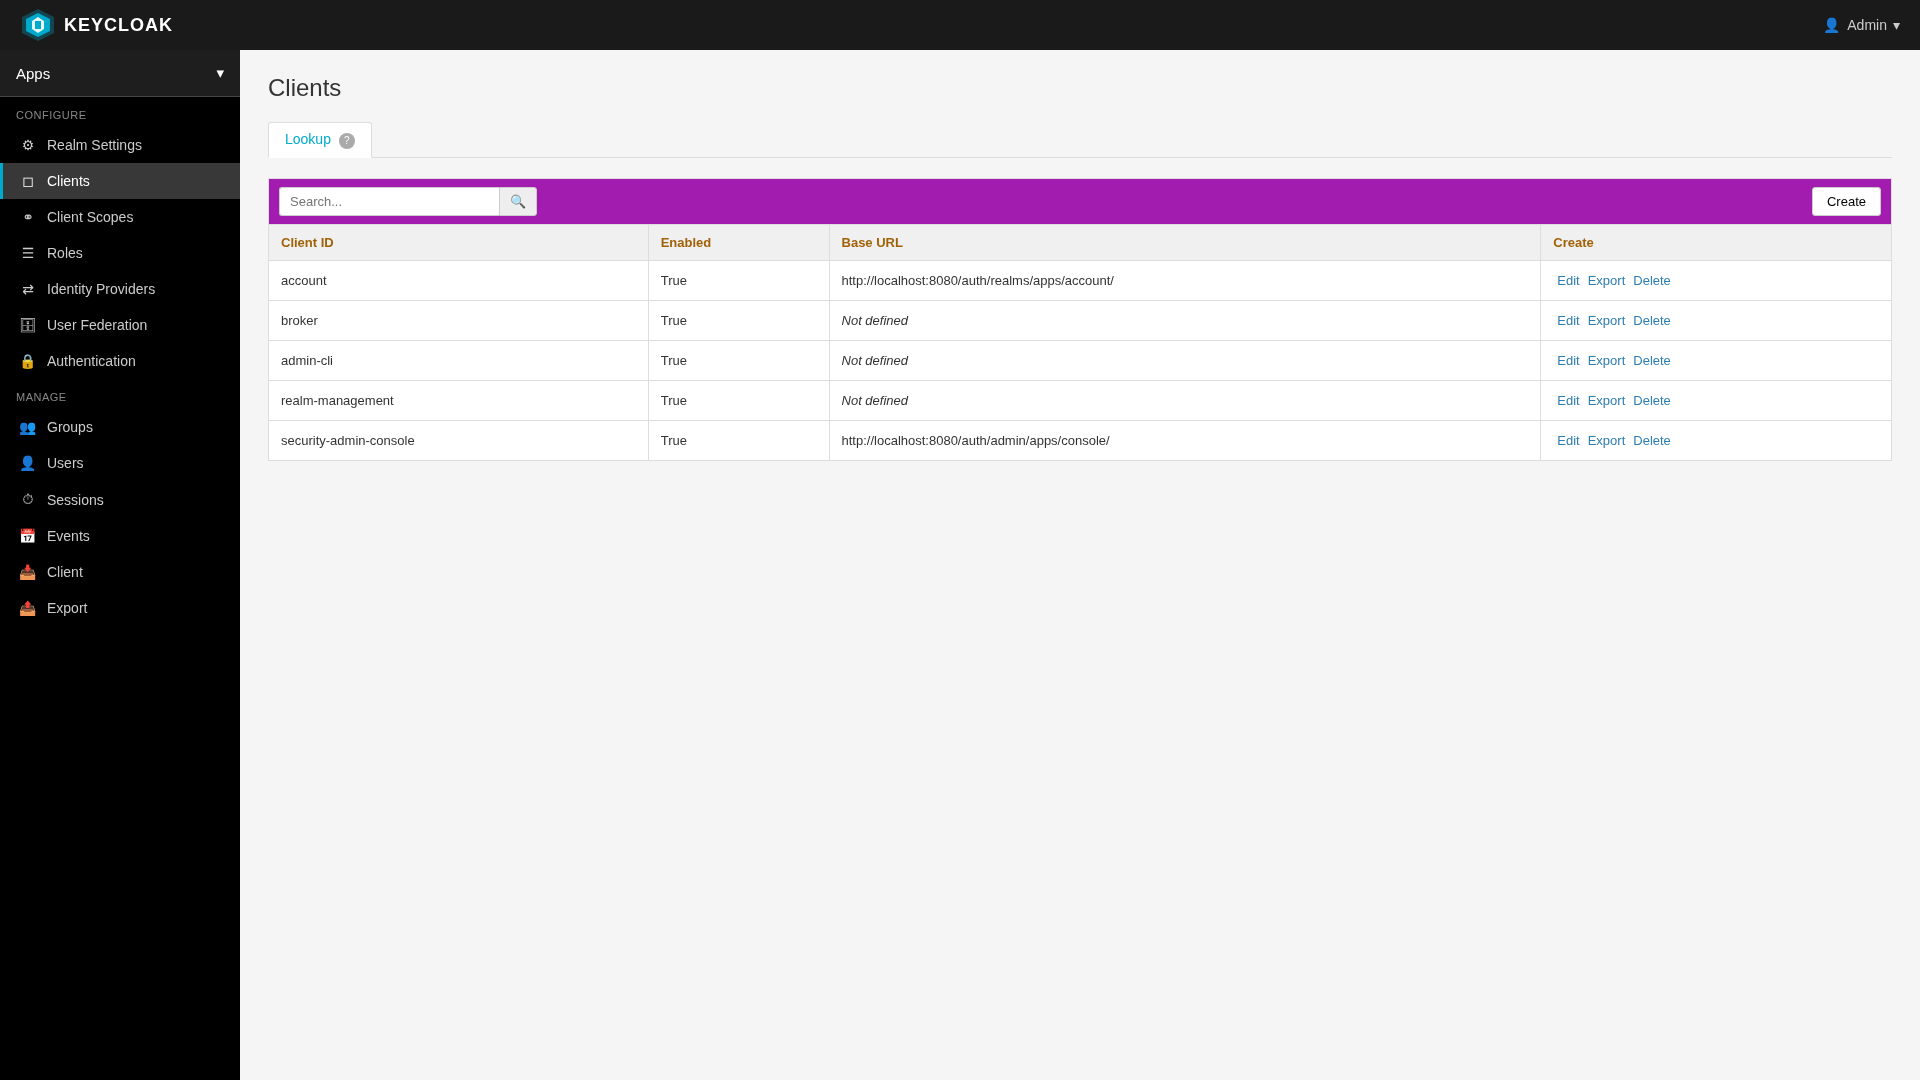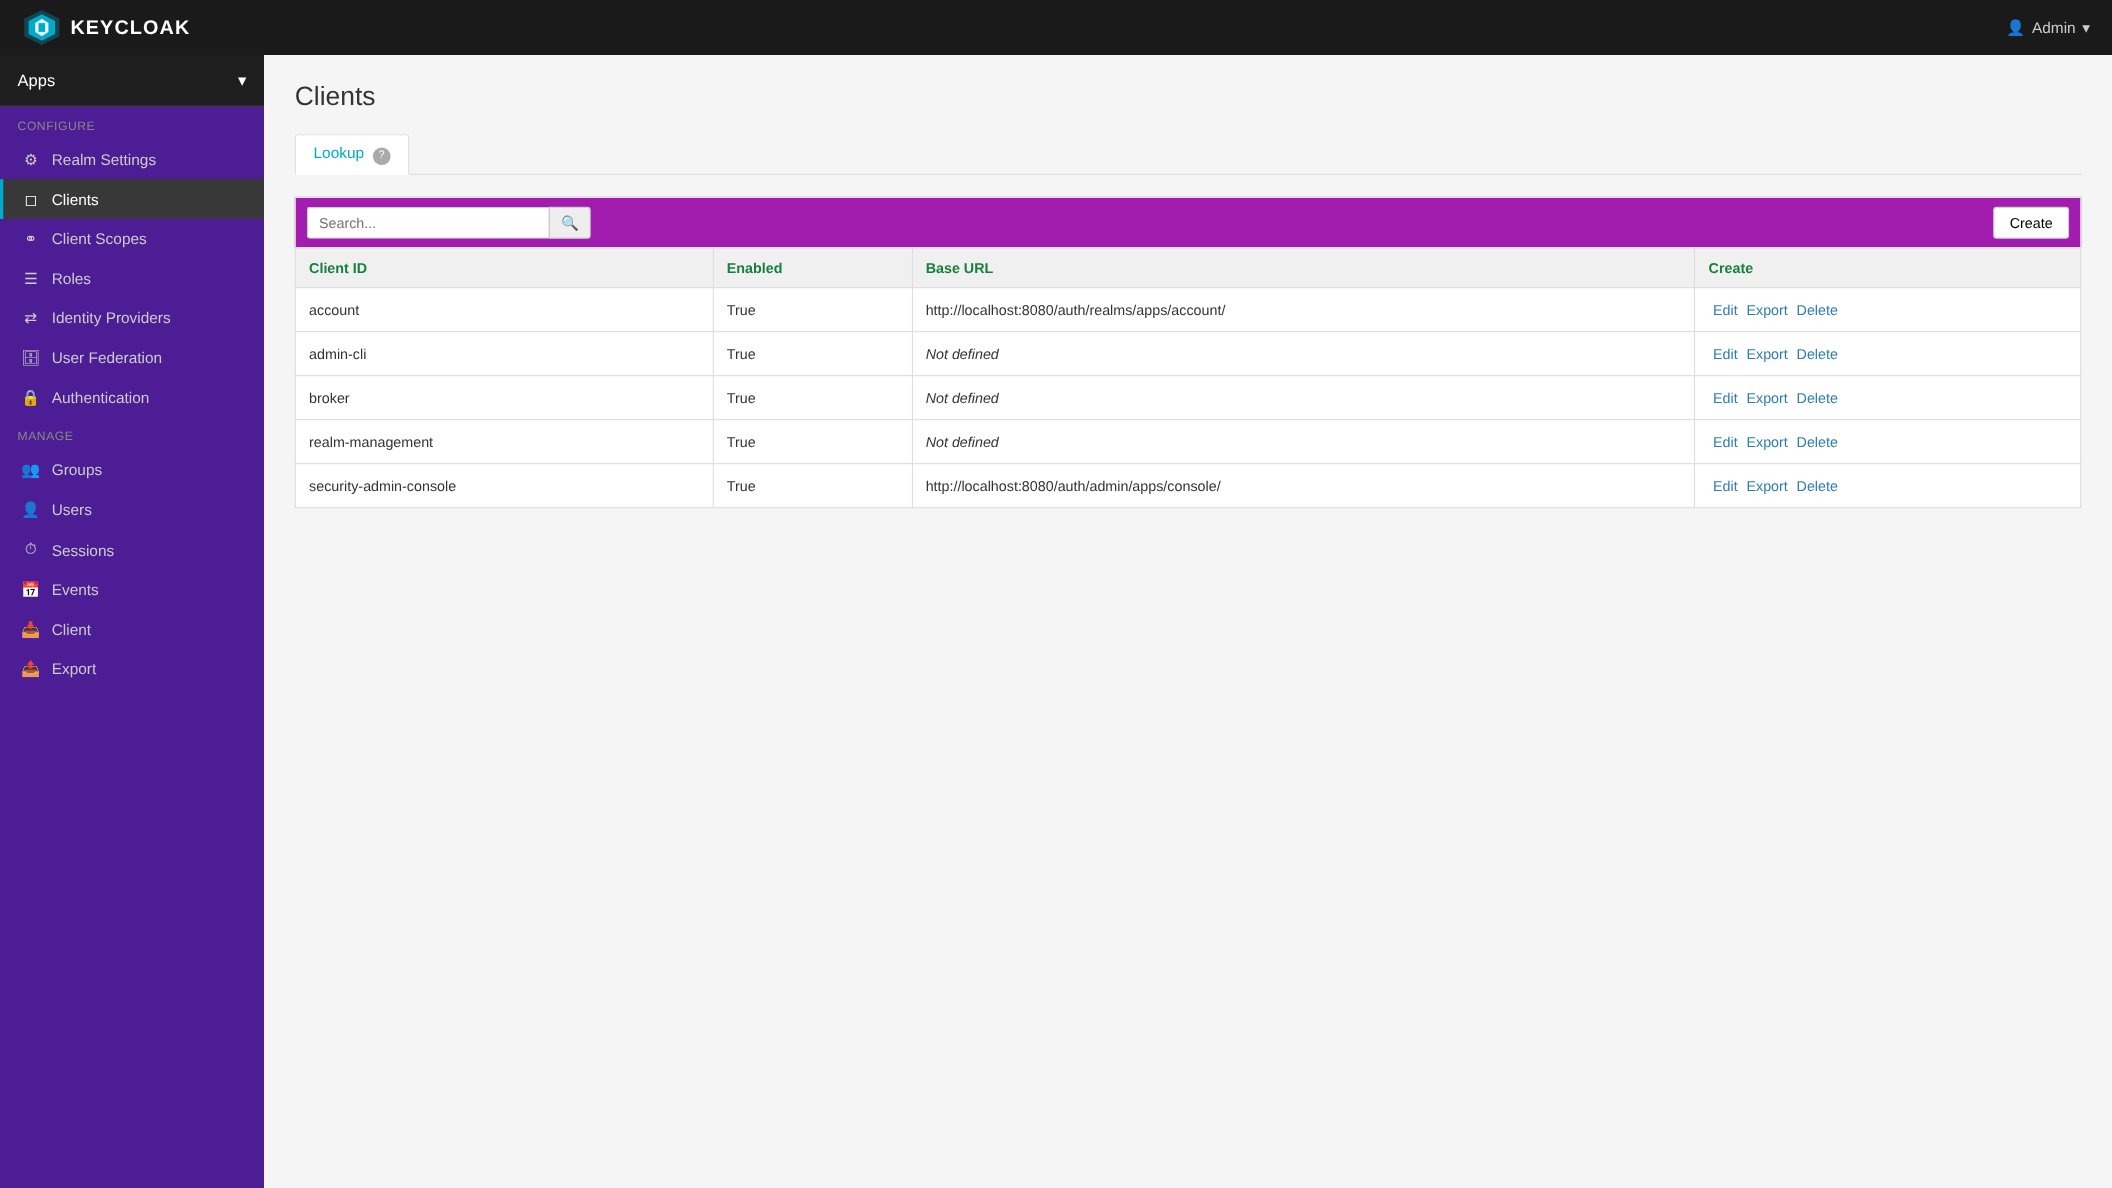--- a/index.html
+++ b/index.html
@@ -42,21 +42,21 @@
     
     .main-layout {
       display: flex;
       flex: 1;
       overflow: hidden;
     }
 
     
     .sidebar {
       width: 240px;
-      background: #4c1d95;
+      background: #000000;
       color: #ccc;
       display: flex;
       flex-direction: column;
       overflow-y: auto;
       flex-shrink: 0;
     }
 
     .sidebar-realm {
       display: flex;
       align-items: center;
@@ -200,21 +200,21 @@
       background: #fff;
       border: 1px solid #ddd;
     }
     .data-table th {
       background: #f0f0f0;
       border: 1px solid #ddd;
       padding: 10px 12px;
       text-align: left;
       font-weight: 600;
       font-size: 13px;
-      color: #15803d;
+      color: #a16207;
     }
     .data-table td {
       border: 1px solid #ddd;
       padding: 10px 12px;
       font-size: 13px;
       color: #333;
     }
     .link-cell {
       color: #2e7db2;
       cursor: pointer;
@@ -355,27 +355,27 @@
         </tr>
       </thead>
       <tbody id="table-body">
       <tr>
             <td class="link-cell">account</td>
             <td>True</td>
             <td class="url-cell">http://localhost:8080/auth/realms/apps/account/</td>
             <td class="actions-cell"><button class="action-btn">Edit</button><button class="action-btn">Export</button><button class="action-btn">Delete</button></td>
           </tr>
           <tr>
+            <td class="link-cell">broker</td>
+            <td>True</td>
+            <td class="not-defined">Not defined</td>
+            <td class="actions-cell"><button class="action-btn">Edit</button><button class="action-btn">Export</button><button class="action-btn">Delete</button></td>
+          </tr>
+          <tr>
             <td class="link-cell">admin-cli</td>
-            <td>True</td>
-            <td class="not-defined">Not defined</td>
-            <td class="actions-cell"><button class="action-btn">Edit</button><button class="action-btn">Export</button><button class="action-btn">Delete</button></td>
-          </tr>
-          <tr>
-            <td class="link-cell">broker</td>
             <td>True</td>
             <td class="not-defined">Not defined</td>
             <td class="actions-cell"><button class="action-btn">Edit</button><button class="action-btn">Export</button><button class="action-btn">Delete</button></td>
           </tr>
           <tr>
             <td class="link-cell">realm-management</td>
             <td>True</td>
             <td class="not-defined">Not defined</td>
             <td class="actions-cell"><button class="action-btn">Edit</button><button class="action-btn">Export</button><button class="action-btn">Delete</button></td>
           </tr>

